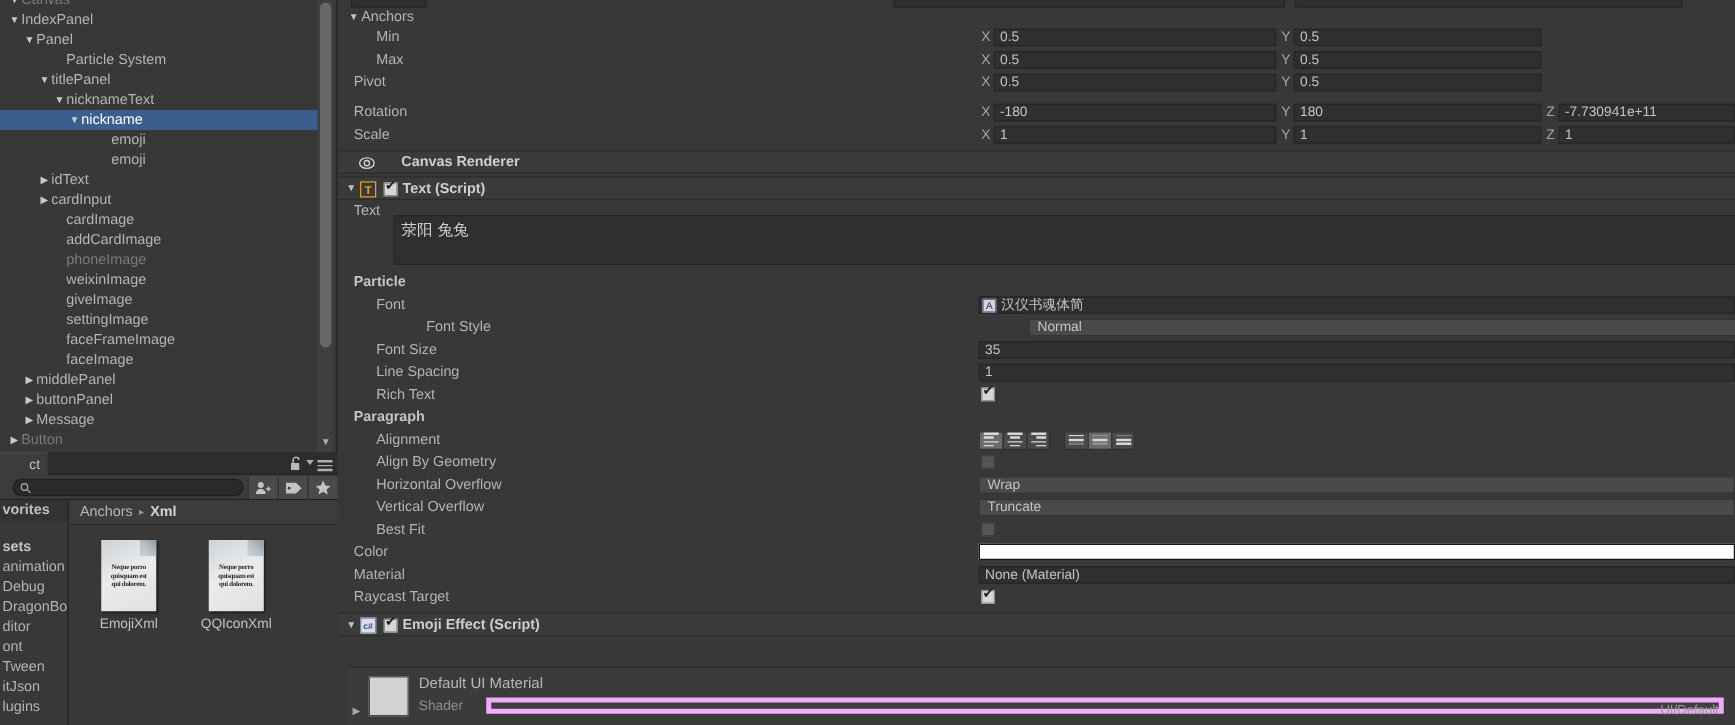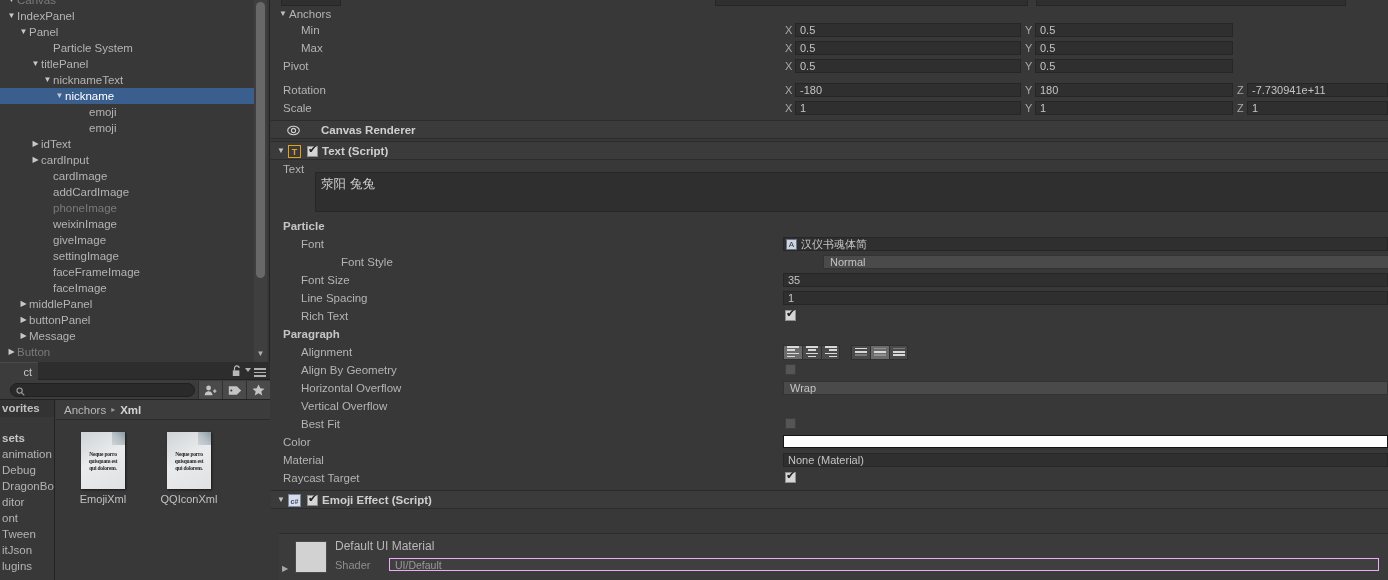--- a/index.html
+++ b/index.html
@@ -106,21 +106,21 @@
   .seg .sbtn.on { background: #6b6b6b; }
   .seg .sbtn i { display: block; width: 12px; }
   .seg .sbtn i u { display: block; height: 1.6px; background: #d8d8d8; margin-bottom: 1.6px; text-decoration: none; }
 
   .colorfield { position: absolute; height: 13px; background: #ffffff; border: 1px solid #161616; }
 
   .matbox { position: absolute; background: #3b3b3b; border-top: 1px solid #2c2c2c; }
   .matswatch { position: absolute; background: #d2d2d2; border: 1px solid #4a4a4a; }
   .mat-title { position: absolute; font-size: 12px; color: #b8b8b8; }
   .mat-sub { position: absolute; font-size: 11px; color: #8e8e8e; }
-  .mat-shader { position: absolute; height: 13px; background: #3f3f3f; border: 1px solid #f0abfc; font-size: 10.5px; color: #9a9a9a; line-height: 12px; padding-left: 5px; }
+  .mat-shader { position: absolute; height: 13px; background: #3f3f3f; border: 4px solid #f0abfc; font-size: 10.5px; color: #9a9a9a; line-height: 12px; padding-left: 5px; text-align: right; }
   .mat-tri { position: absolute; font-size: 8px; color: #a8a8a8; }
 </style>
 </head>
 <body>
 
 <div class="app">
 
   <div class="left-col">
 
     <div class="hierarchy">
@@ -496,20 +496,21 @@
       <span class="cb un" style="left:514px;top:3px;"></span>
     </div>
 
     <div class="row" style="position:absolute;left:0;top:379px;width:1117px;">
       <span class="lbl" style="left:30px;">Horizontal Overflow</span>
       <div class="fld" style="left:512px;width:605px;background:#4a4a4a;border:1px solid #333;padding-left:6px;">Wrap</div>
     </div>
 
     <div class="row" style="position:absolute;left:0;top:397px;width:1117px;">
       <span class="lbl" style="left:30px;">Vertical Overflow</span>
+      <div class="fld" style="left:512px;width:605px;background:#4a4a4a;border:1px solid #333;padding-left:6px;">Truncate</div>
     </div>
 
     <div class="row" style="position:absolute;left:0;top:415px;width:1117px;">
       <span class="lbl" style="left:30px;">Best Fit</span>
       <span class="cb un" style="left:514px;top:3px;"></span>
     </div>
 
     <div class="row" style="position:absolute;left:0;top:433px;width:1117px;">
       <span class="lbl" style="left:12px;">Color</span>
       <div class="colorfield" id="color-swatch" style="left: 512px; top: 2px; width: 605px; background: rgb(255, 255, 255);"></div>

